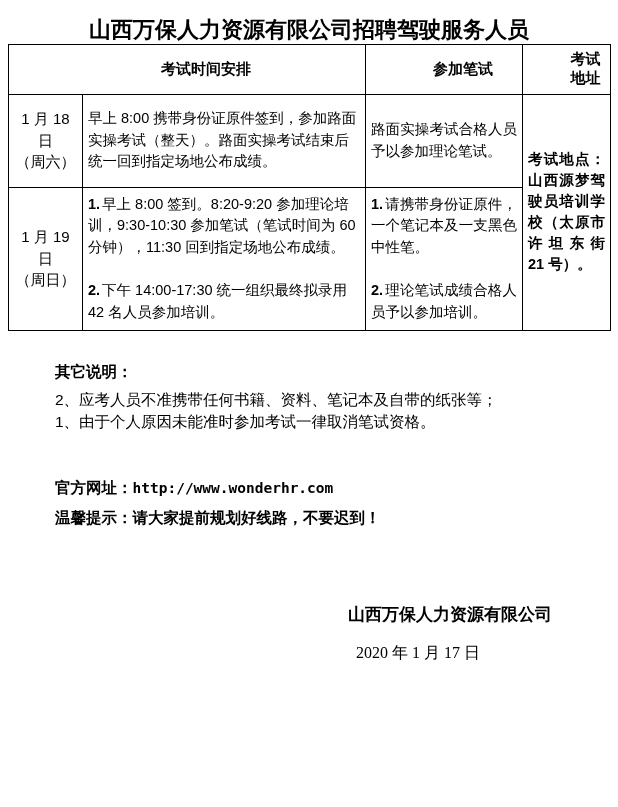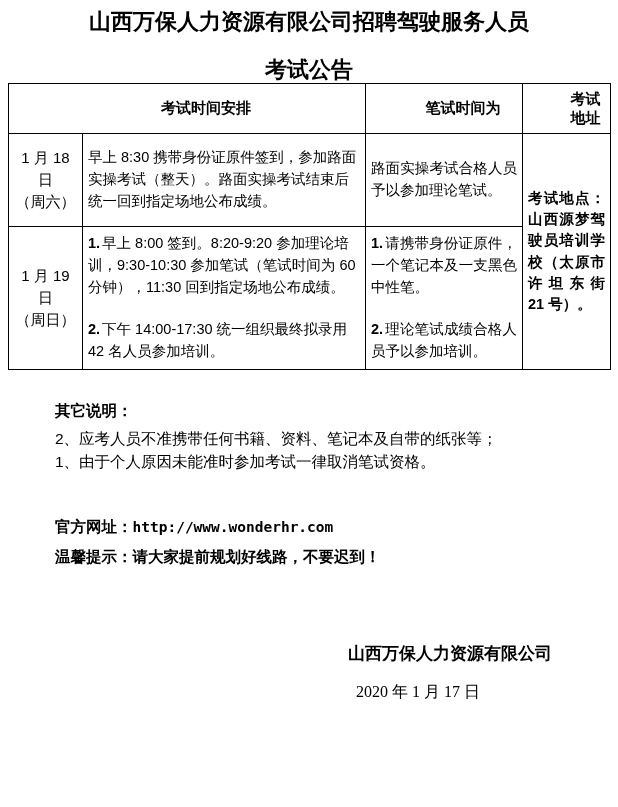--- a/index.html
+++ b/index.html
@@ -7,20 +7,21 @@
     width: 618px; height: 807px;
     background: #ffffff; color: #000000;
     font-family: "Liberation Sans", sans-serif;
     overflow: hidden;
   }
   .doc { padding: 8px 8px 0 8px; box-sizing: border-box; }
 
   .title {
     text-align: center; font-weight: bold;
     font-size: 22px; line-height: 1.25;
+    margin-top: 8px;
   }
   .title2 { margin-top: 20px; }
 
   .intro {
     font-size: 16px; font-weight: bold;
     margin: 37px 0 12px 47px;
   }
 
   table.exam {
     width: 602px; border-collapse: collapse; table-layout: fixed;
@@ -70,43 +71,42 @@
     font-size: 16px; font-weight: normal;
     font-family: "Liberation Serif", serif;
   }
 </style>
 </head>
 <body>
 
 <div class="doc">
 
   <div class="title">山西万保人力资源有限公司招聘驾驶服务人员</div>
-  <div class="title title2">考试公告</div>
 
 
   <table class="exam">
     <colgroup>
       <col style="width:74px">
       <col style="width:283px">
       <col style="width:157px">
       <col style="width:88px">
     </colgroup>
     <tbody>
       <tr class="hdr">
         <th colspan="2">考试时间安排</th>
-        <th>笔试时间为</th>
+        <th>参加笔试</th>
         <th>考试地址</th>
       </tr>
 
       <tr class="row1">
         <td class="date-cell">
           <span>1 月 18 日</span><br>
           <span>（周六）</span>
         </td>
-        <td class="sched-cell">早上 8:30 携带身份证原件签到，参加路面实操考试（整天）。路面实操考试结束后统一回到指定场地公布成绩。</td>
+        <td class="sched-cell">早上 8:00 携带身份证原件签到，参加路面实操考试（整天）。路面实操考试结束后统一回到指定场地公布成绩。</td>
         <td class="notes-cell">路面实操考试合格人员予以参加理论笔试。</td>
         <td class="loc-cell" rowspan="2">考试地点：山西源梦驾驶员培训学校（太原市许坦东街 21 号）。</td>
       </tr>
 
       <tr class="row2">
         <td class="date-cell">
           <span>1 月 19 日</span><br>
           <span>（周日）</span>
         </td>
         <td class="sched-cell">

